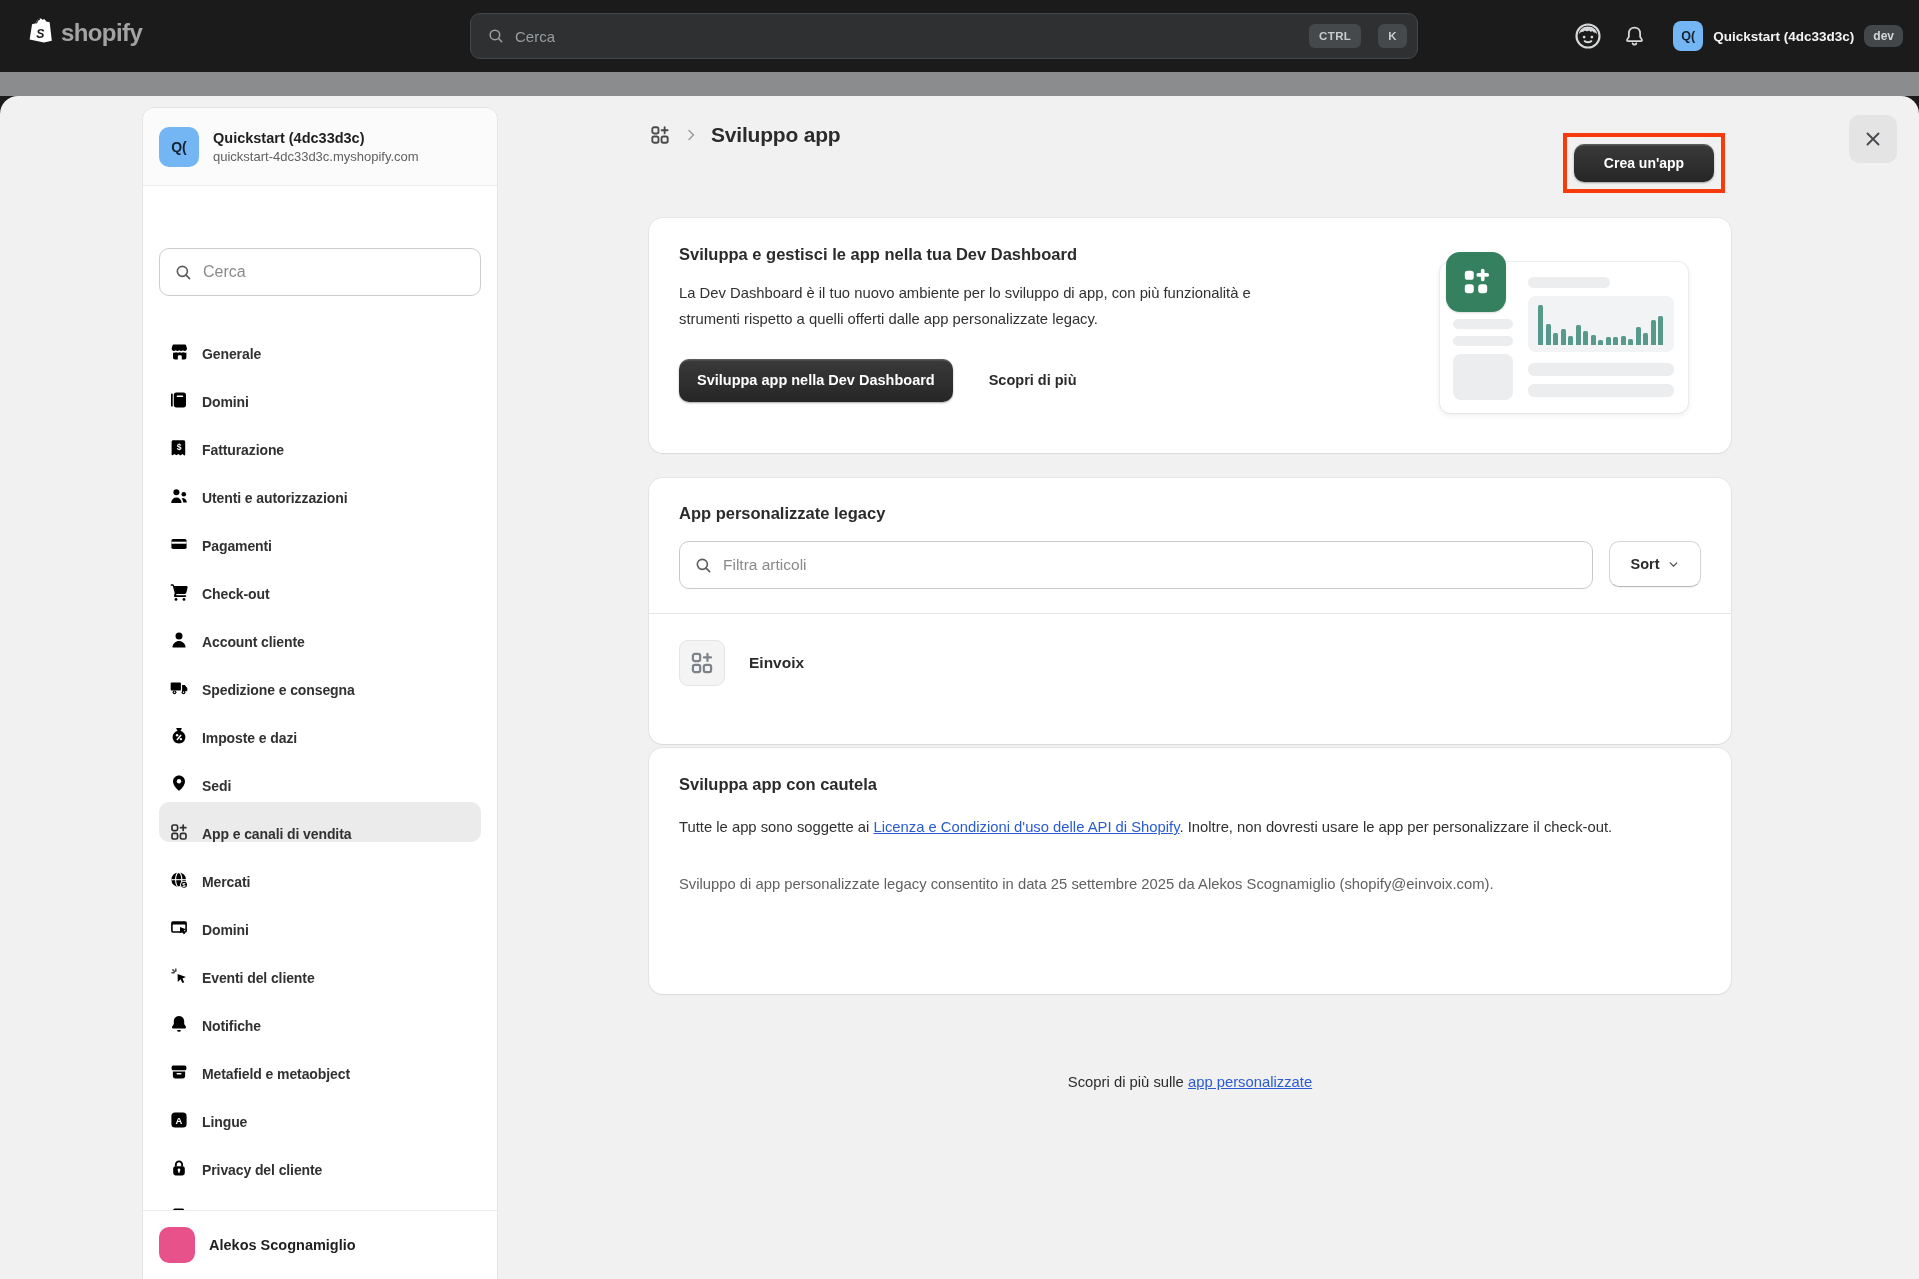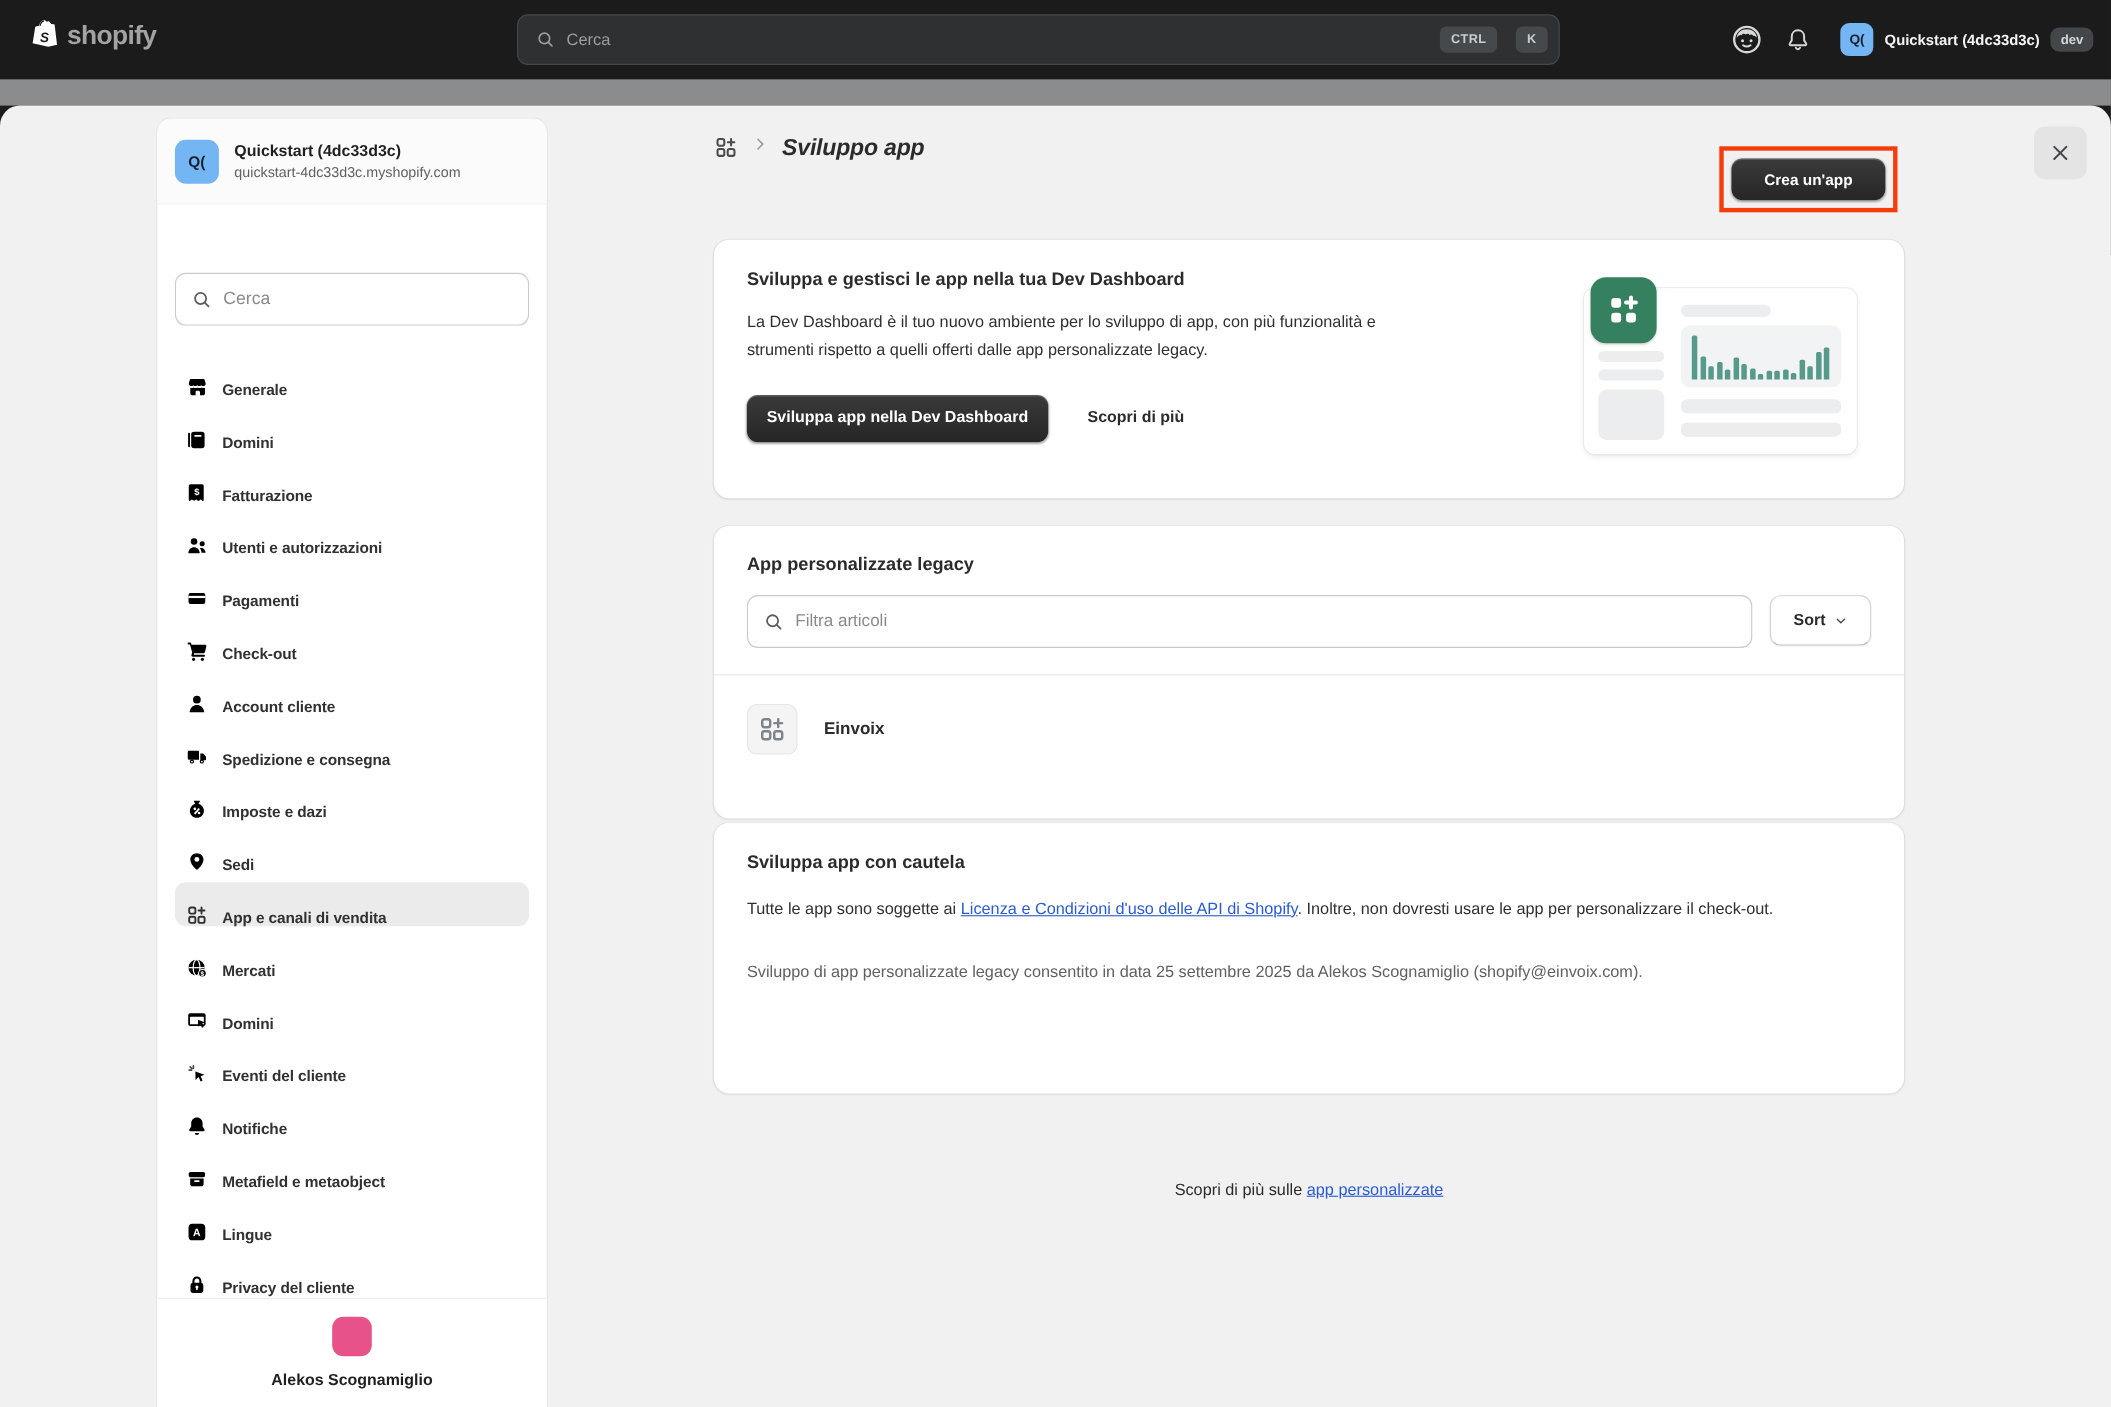--- a/index.html
+++ b/index.html
@@ -33,27 +33,27 @@
   .sb-store-domain { font-size:13px; color:#616161; margin-top:3px; }
   .sb-search-wrap { padding:62px 16px 0; }
   .sb-search { height:48px; border:1px solid #cdcdcd; border-radius:10px; background:#fff; display:flex; align-items:center; gap:10px; padding:0 14px; }
   .sb-search input { border:none; outline:none; font-size:16px; color:#303030; flex:1; font-family:inherit; background:transparent; }
   .sb-search input::placeholder { color:#8a8a8a; }
   .nav { padding:26px 16px 0; }
   .nav-row { height:40px; margin-bottom:8px; display:flex; align-items:flex-end; gap:13px; padding:0 10px; border-radius:10px; cursor:pointer; }
   .nav-row.selected { background:#ebebeb; }
   .nav-ic { width:20px; height:20px; color:#4a4a4a; flex:none; display:flex; }
   .nav-label { font-size:14px; font-weight:600; color:#313131; letter-spacing:-0.1px; }
-  .sb-footer { position:absolute; left:0; right:0; bottom:0; border-top:1px solid #ececec; padding:16px; display:flex; align-items:center; gap:14px; background:#fff;flex-direction:column; }
+  .sb-footer { position:absolute; left:0; right:0; bottom:0; border-top:1px solid #ececec; padding:16px; display:flex; align-items:center; gap:14px; background:#fff; }
   .sb-user-avatar { width:36px; height:36px; border-radius:10px; background:#e8528b; flex:none; }
   .sb-user-name { font-size:14.5px; font-weight:700; color:#1f1f1f; }
 
   
   .page-head { position:absolute; left:649px; top:19px; width:1082px; height:64px; }
-  .breadcrumb { position:absolute; left:0; top:8px; display:flex; align-items:flex-start; gap:12px;font-style:italic; }
+  .breadcrumb { position:absolute; left:0; top:8px; display:flex; align-items:center; gap:12px; }
   .bc-chev { color:#8a8a8a; display:flex; }
   .page-title { font-size:21px; font-weight:700; color:#2b2b2b; letter-spacing:-0.2px; }
   .annotation { position:absolute; left:1563px; top:37px; width:162px; height:60px; border:4px solid #f63b0c; z-index:20; display:flex; align-items:center; justify-content:center; }
   .btn-dark { background:linear-gradient(180deg,#3a3a3a,#262626); color:#fff; border:none; border-radius:10px; font-size:14px; font-weight:600; font-family:inherit; box-shadow:inset 0 1.5px 0 rgba(255,255,255,.17), 0 1px 2px rgba(0,0,0,.35); cursor:pointer; }
   .create-btn { width:140px; height:38px; }
   .close-btn { position:absolute; left:1849px; top:19px; width:48px; height:48px; background:#e4e4e4; border-radius:10px; border:none; display:flex; align-items:center; justify-content:center; cursor:pointer; z-index:10; }
 
   
   .card { position:absolute; left:649px; width:1082px; background:#fff; border-radius:14px; box-shadow:0 0 0 1px rgba(0,0,0,.045), 0 1px 2px rgba(0,0,0,.06); }
   .card-title { font-size:16.5px; font-weight:700; color:#2b2b2b; }

